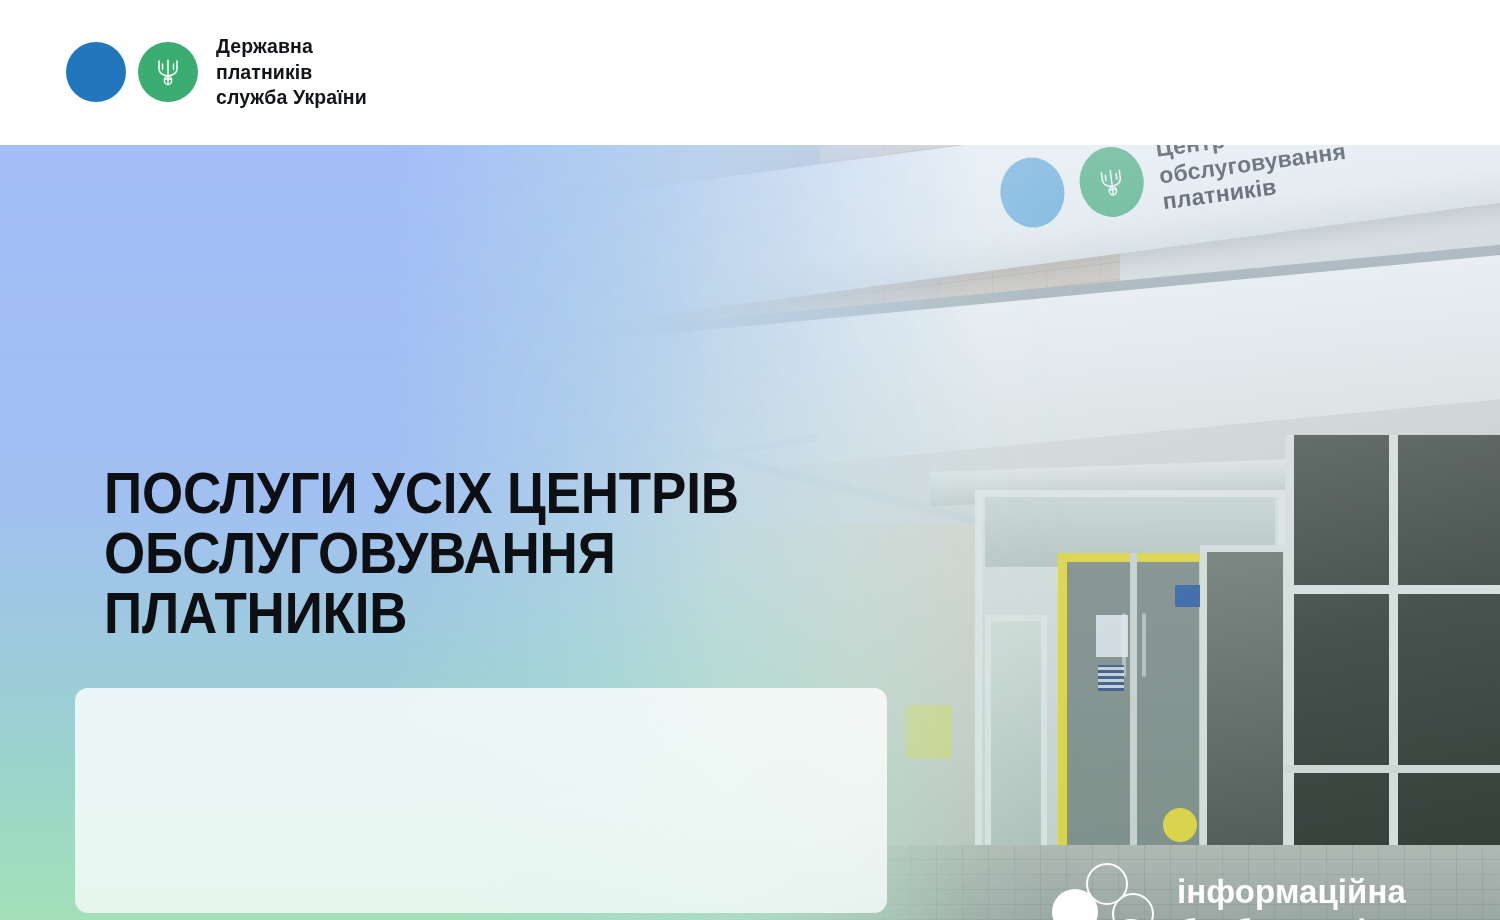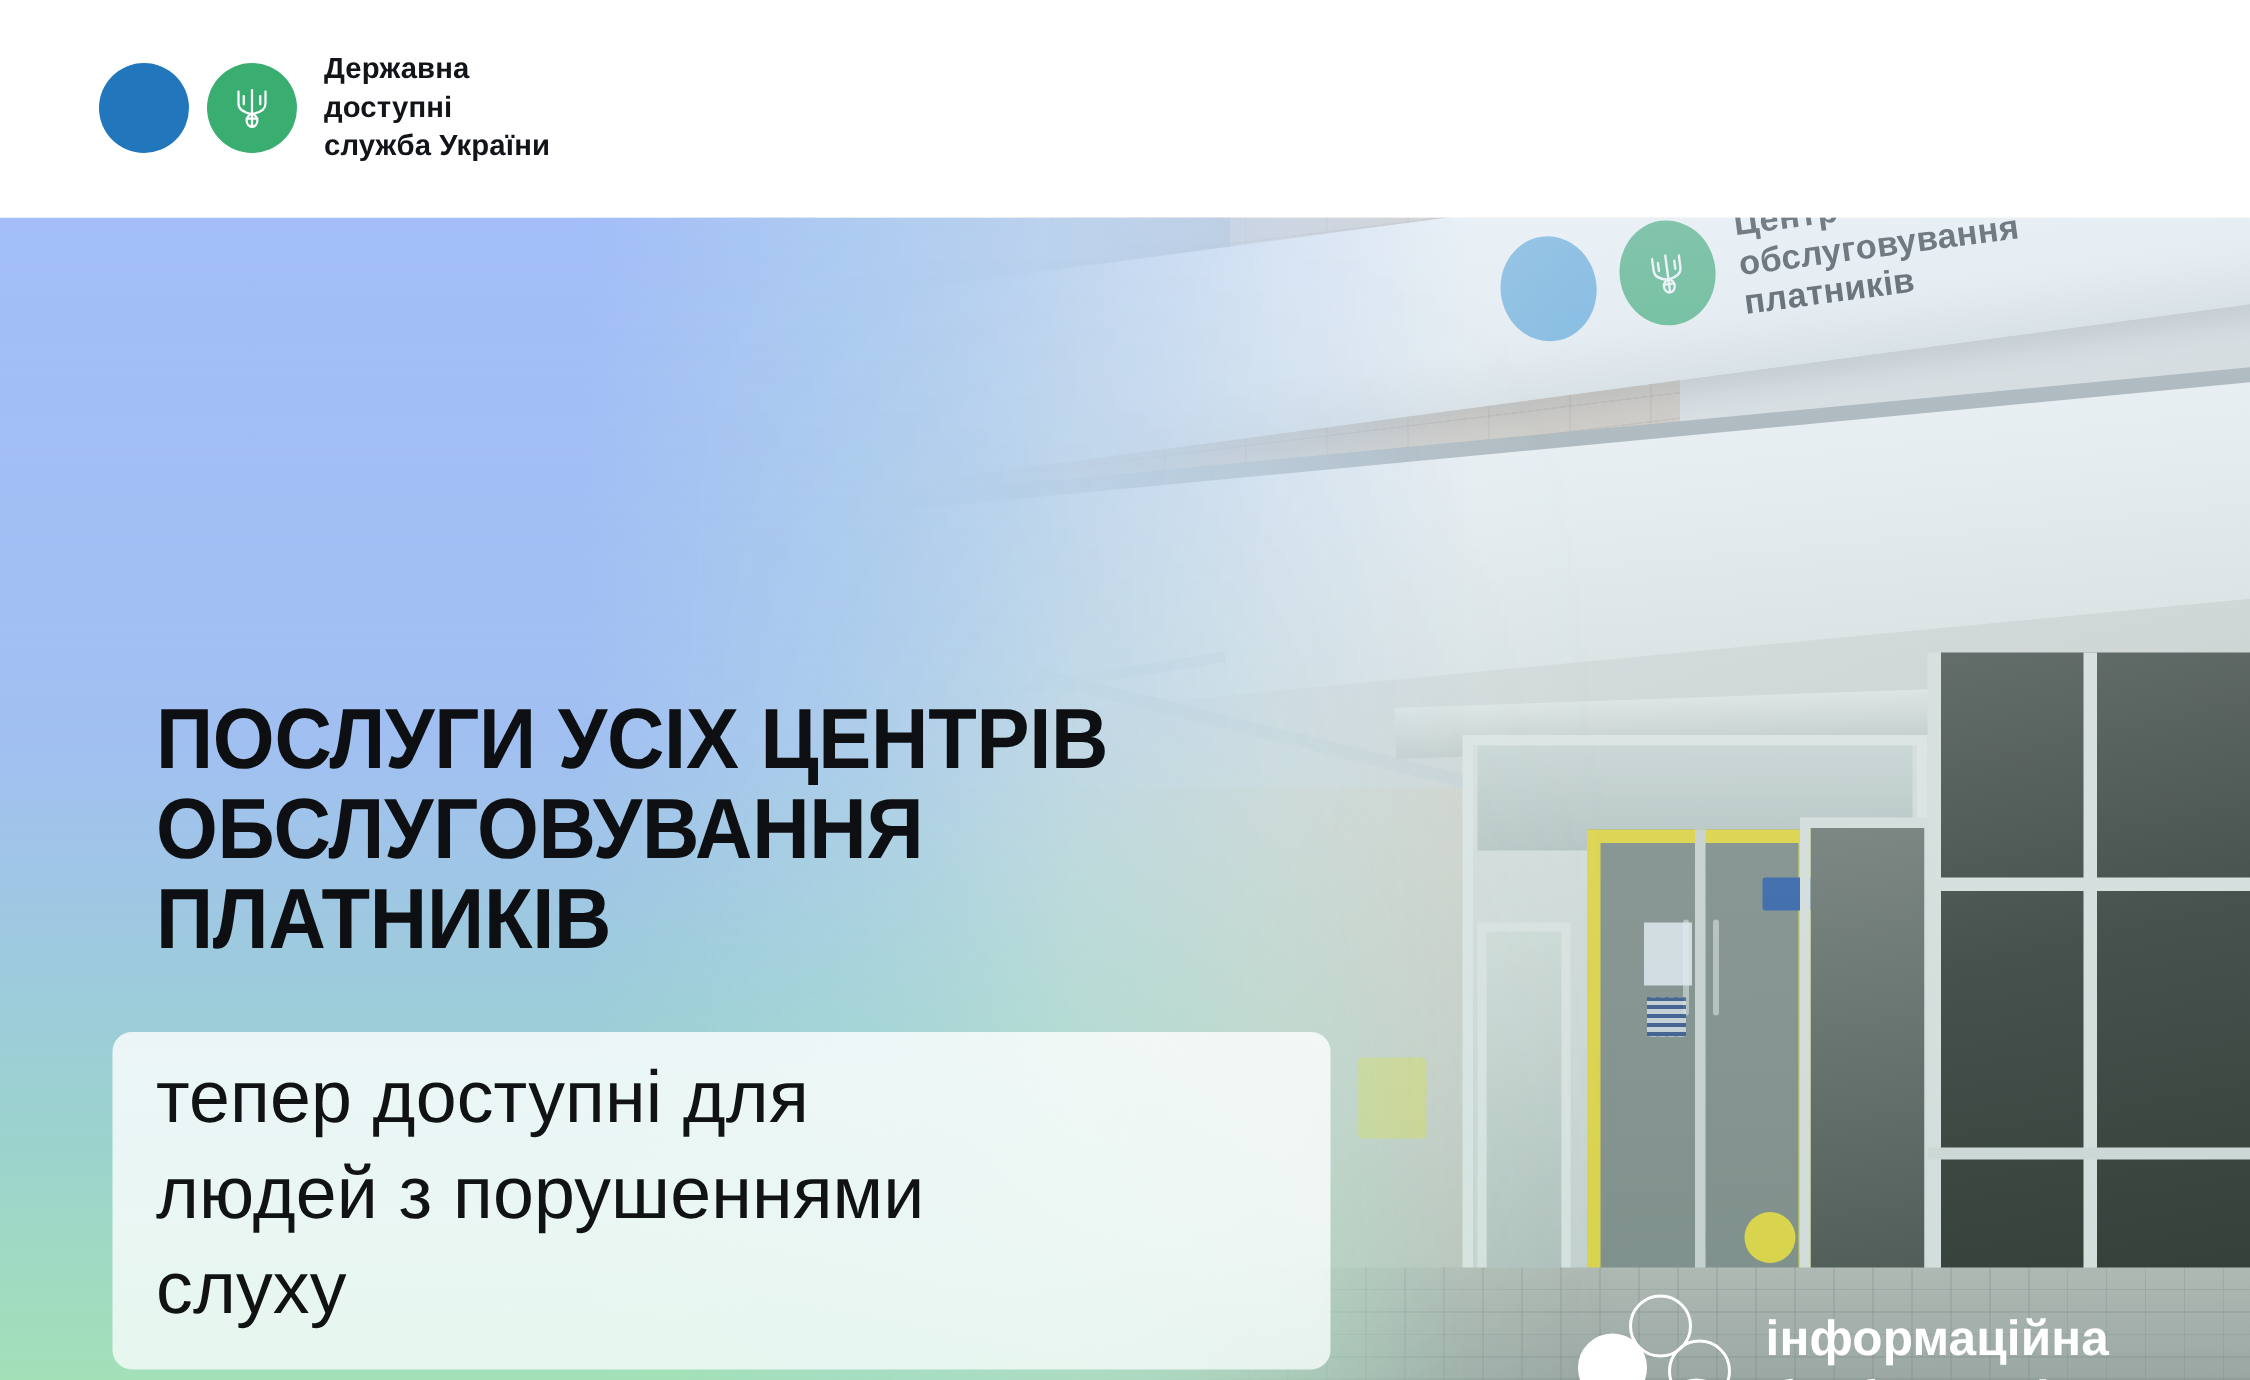--- a/index.html
+++ b/index.html
@@ -289,21 +289,21 @@
               <path d="M22 4 V12 C22 16 19 18 13 19"></path>
               <path d="M7.5 7 V12.5"></path>
               <path d="M18.5 7 V12.5"></path>
               <path d="M9.5 22 H16.5"></path>
               <ellipse cx="13" cy="23.4" rx="3.6" ry="4.2"></ellipse>
             </g>
           </svg>
         </div>
       </div>
       <div class="brand-text">Державна
-доступні
+платників
 служба України</div>
     </div>
   </div>
 
   <div class="stage">
 
     <div class="photo">
       <div class="sky"></div>
       <div class="wall-upper"></div>
       <div class="wall-brick"></div>
@@ -366,23 +366,20 @@
     <div class="wash3"></div>
     <div class="wash3b"></div>
     <div class="wash"></div>
     <div class="wash2"></div>
 
     <div class="headline">ПОСЛУГИ УСІХ ЦЕНТРІВ
 ОБСЛУГОВУВАННЯ
 ПЛАТНИКІВ</div>
 
     <div class="subpanel"></div>
-    <div class="subtext">тепер доступні для
-людей з порушеннями
-слуху</div>
 
     <div class="bf">
       <div class="bf-dots">
         <span class="bf-d1"></span>
         <span class="bf-d2"></span>
         <span class="bf-d3"></span>
         <span class="bf-d4"></span>
 
         <span class="bf-d6"></span>
       </div>

